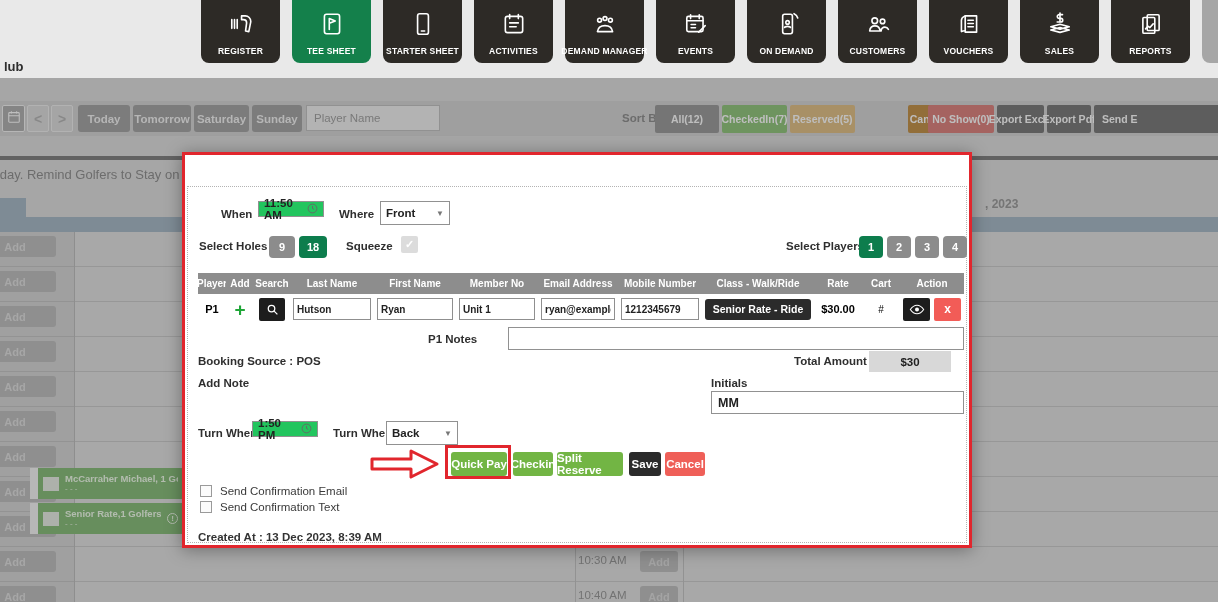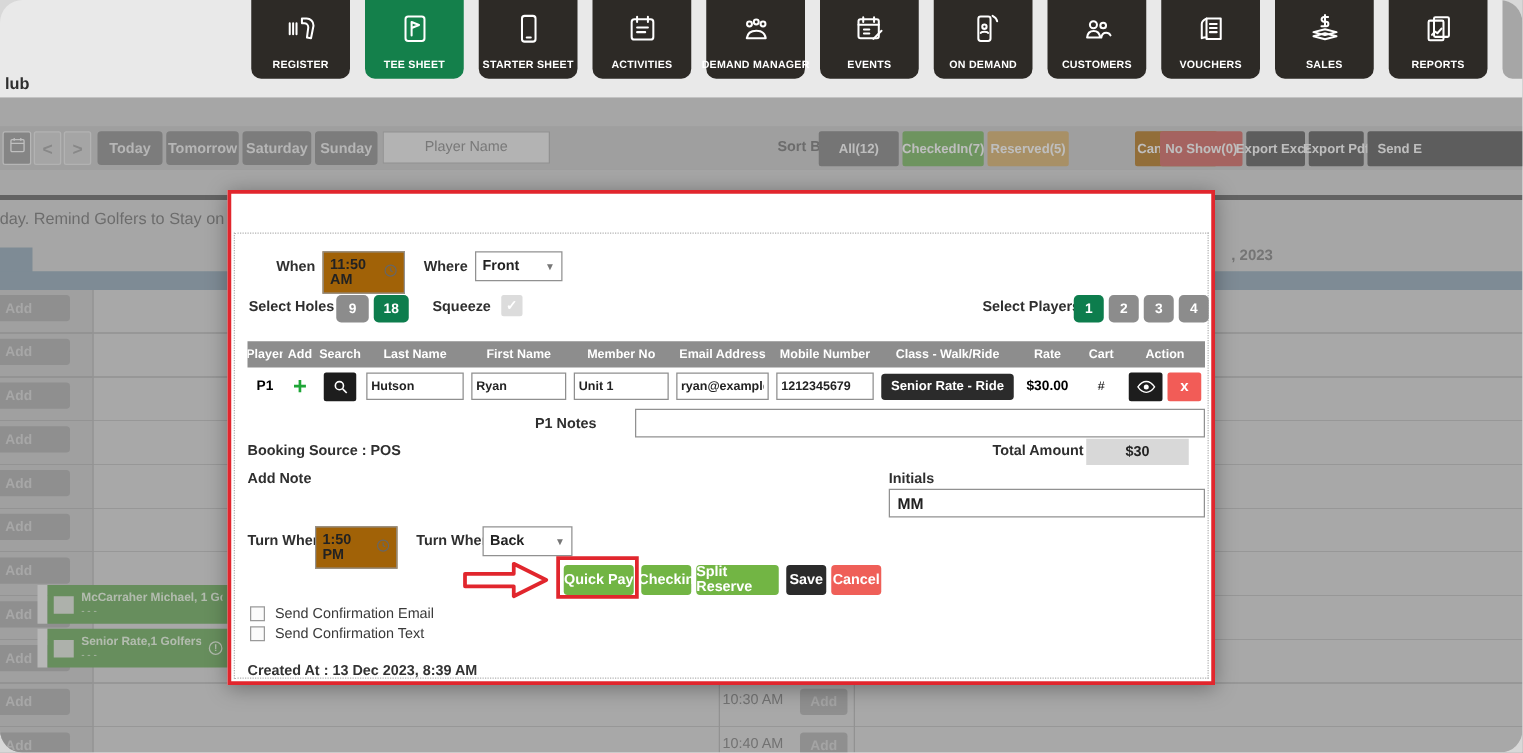--- a/index.html
+++ b/index.html
@@ -1,18 +1,18 @@
 <!DOCTYPE html>
 <html><head>
 <meta charset="utf-8">
 <style>
   html,body{margin:0;padding:0;background:#d8d8d8;}
   *{box-sizing:border-box;}
   .screen{position:relative;width:1218px;height:602px;background:#e9e9e9;overflow:hidden;
-    font-family:"Liberation Sans",sans-serif;border-radius:18px;}
+    font-family:"Liberation Sans",sans-serif;}
 
   
   .tile{position:absolute;top:-8px;width:79px;height:71px;background:#2d2a26;border-radius:8px;
     display:flex;flex-direction:column;align-items:center;justify-content:flex-end;
     padding-bottom:7px;gap:5px;z-index:3;}
   .tile.active{background:#14804b;}
   .tile svg{width:26px;height:26px;stroke:#fff;fill:none;stroke-width:1.5;
     stroke-linecap:round;stroke-linejoin:round;}
   .tlabel{color:#fff;font-size:8.5px;font-weight:700;letter-spacing:.2px;white-space:nowrap;}
   .tile-partial{position:absolute;top:-8px;left:1202px;width:70px;height:71px;background:#a6a6a6;
@@ -26,21 +26,21 @@
     font-size:10.5px;font-weight:700;color:#5a5a5a;white-space:nowrap;}
   .filterrow{position:absolute;left:0;top:23px;width:100%;height:35px;background:#b7b7b7;}
   .calbtn{position:absolute;left:2px;top:4px;width:23px;height:27px;background:#8a8a8a;
     border:1px solid #dedede;border-radius:2px;display:flex;align-items:center;justify-content:center;}
   .calbtn svg{width:14px;height:14px;stroke:#eee;fill:none;stroke-width:1.2;}
   .navbtn{position:absolute;top:4px;width:22px;height:27px;background:#c2c2c2;border:1px solid #d8d8d8;
     border-radius:2px;color:#8f8f8f;font-size:14px;font-weight:700;display:flex;align-items:center;justify-content:center;}
   .daybtn{position:absolute;top:4px;height:27px;background:#7a7a7a;color:#dedede;font-weight:700;
     font-size:11.5px;border-radius:3px;display:flex;align-items:center;justify-content:center;}
   .pname{position:absolute;left:306px;top:4px;width:134px;height:26px;background:#d9d9d9;
-    border:1px solid #9f9f9f;font-size:11.5px;color:#8a8a8a;font-family:"Liberation Sans",sans-serif;padding:0 7px;text-align:center;}
+    border:1px solid #9f9f9f;font-size:11.5px;color:#8a8a8a;font-family:"Liberation Sans",sans-serif;padding:0 7px;}
   .sortlabel{position:absolute;left:622px;top:11px;font-size:11.5px;font-weight:700;color:#5f5f5f;}
   .fbtn{position:absolute;top:4px;height:28px;border-radius:2px;color:#ececec;font-size:10.5px;
     font-weight:600;display:flex;align-items:center;justify-content:center;white-space:nowrap;}
   .divider{position:absolute;left:0;top:78px;width:100%;height:4px;background:#4f4f4f;}
   .marquee{position:absolute;left:-14px;top:89px;font-size:13px;color:#5f5f5f;white-space:nowrap;}
 
   .corner{position:absolute;left:0;top:120px;width:26px;height:34px;background:#7e95a6;}
   .dayheader{position:absolute;left:0;top:139px;width:100%;height:15px;background:#7e95a6;}
   .datefrag{position:absolute;left:985px;top:119px;font-size:12px;font-weight:700;color:#6e6e6e;}
   .timecol{position:absolute;left:0;top:154px;width:75px;height:370px;background:#b9b9b9;
@@ -66,22 +66,22 @@
   .dimoverlay{position:absolute;inset:0;background:rgba(127,127,127,.42);z-index:5;}
 
   
   .modal{position:absolute;left:182px;top:152px;width:790px;height:396px;border:3px solid #e1262d;
     background:#fff;box-shadow:0 2px 16px rgba(0,0,0,.35);z-index:10;}
   .mheader{height:29px;background:#0a7049;color:#fff;display:flex;align-items:center;
     padding:0 11px;font-size:12.5px;font-weight:500;}
   .mclose{margin-left:auto;font-size:13px;font-weight:700;cursor:default;}
   .mbody{position:absolute;left:2px;right:2px;top:31px;bottom:2px;border:1px dotted #b3b3b3;background:#fff;}
   .mlabel{position:absolute;font-size:11.5px;font-weight:700;color:#2f2f2f;white-space:nowrap;}
-  .minput{position:absolute;border:1px solid #919191;height:34px;display:flex;align-items:center;
-    padding:0 5px;font-size:11.5px;font-weight:700;color:#222;background:#a16207;gap:4px;}
+  .minput{position:absolute;border:1px solid #919191;height:16px;display:flex;align-items:center;
+    padding:0 5px;font-size:11.5px;font-weight:700;color:#222;background:#22c55e;gap:4px;}
   .minput .val{flex:1;}
   .clock svg{width:11px;height:11px;stroke:#666;fill:none;stroke-width:1;}
   .msel{position:absolute;border:1px solid #919191;height:24px;display:flex;align-items:center;
     padding:0 5px;font-size:11.5px;font-weight:700;color:#222;background:#fff;}
   .caret{margin-left:auto;font-size:8px;color:#777;}
   .pillbtn{position:absolute;height:22px;border-radius:4px;color:#fff;font-size:11px;font-weight:700;
     display:flex;align-items:center;justify-content:center;}
   .gray{background:#8c8c8c;} .green{background:#0d7d4d;}
   .sqz{position:absolute;width:17px;height:17px;background:#dcdcdc;border-radius:2px;color:#fff;
     font-size:11px;font-weight:700;display:flex;align-items:center;justify-content:center;}

